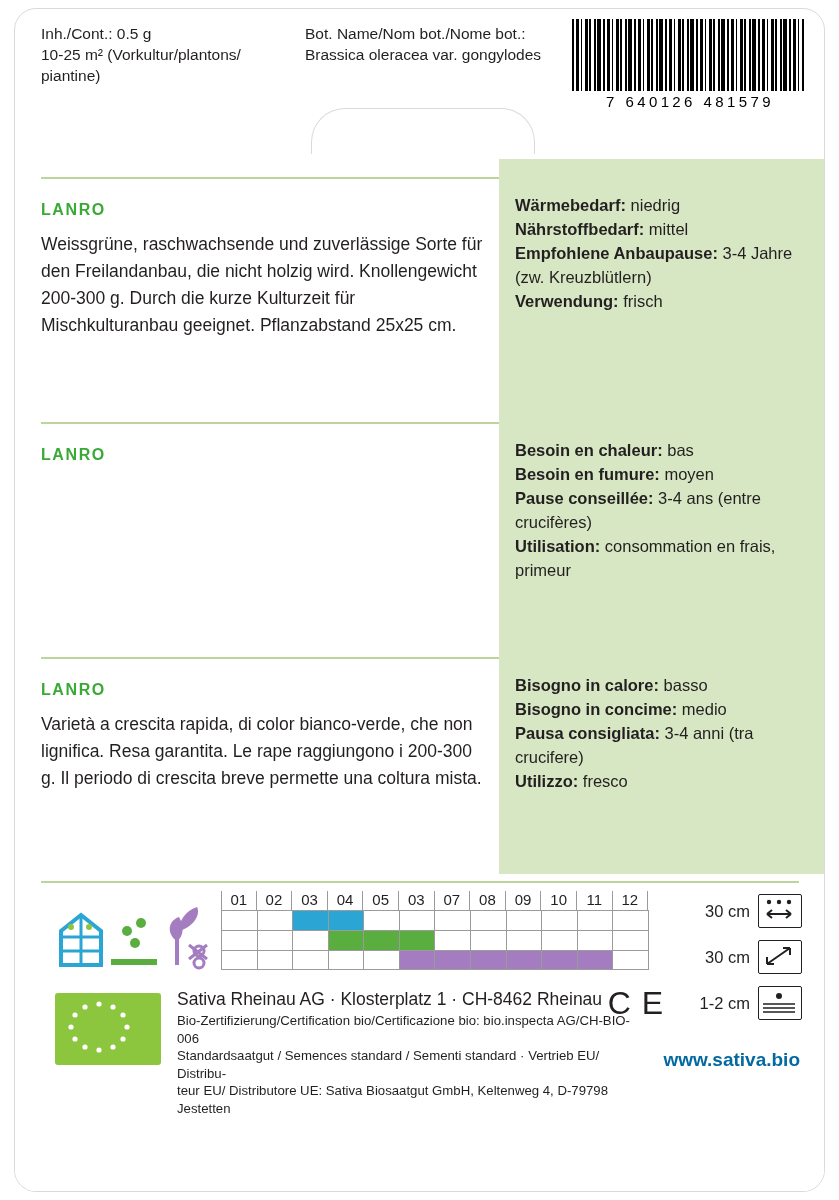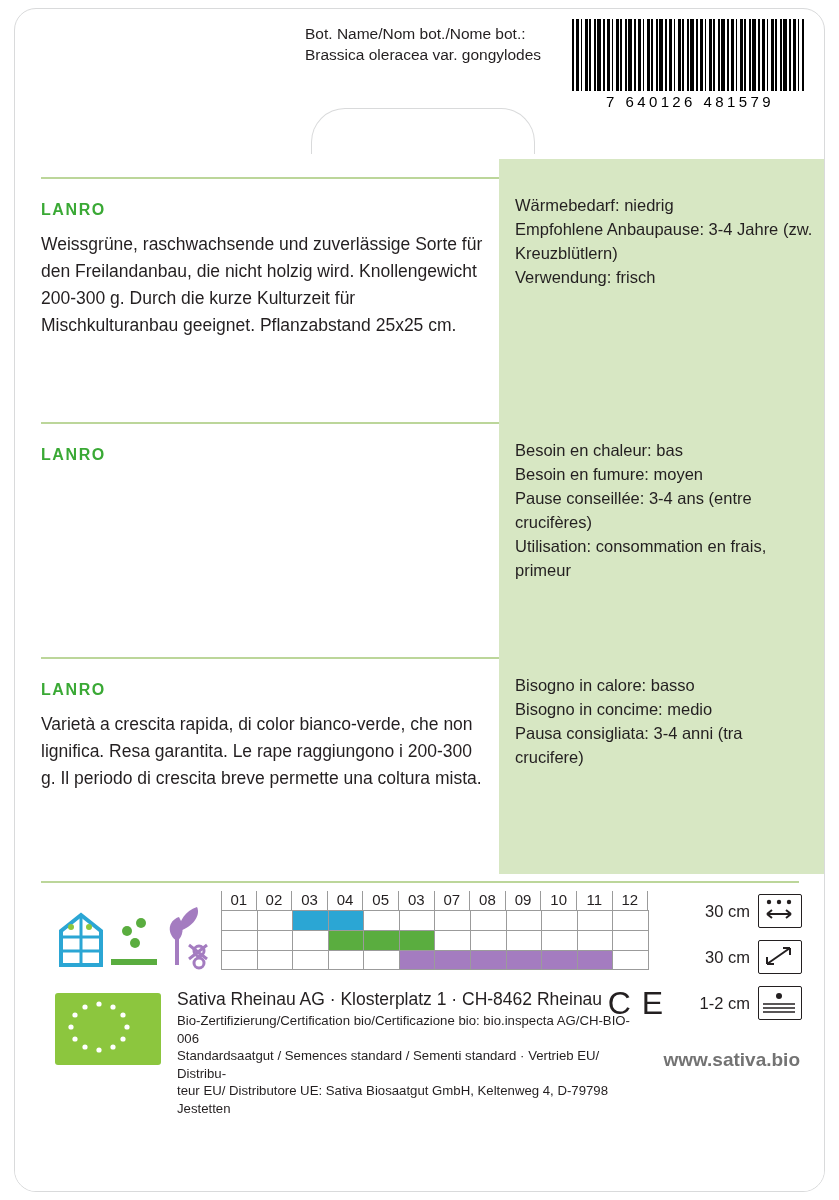--- a/index.html
+++ b/index.html
@@ -156,21 +156,21 @@
   }
   .sec-facts {
     position: absolute;
     left: 500px;
     width: 300px;
     font-size: 16.5px;
     line-height: 24px;
     color: #231f20;
   }
   .sec-facts b {
-    font-weight: normal;
+    font-weight: bold;
   }
 
   
   .footer {
     position: absolute;
     left: 0;
     top: 872px;
     width: 100%;
     height: 310px;
     background: #ffffff;
@@ -293,30 +293,35 @@
     font-size: 32px;
     letter-spacing: 1px;
     color: #231f20;
   }
   .site {
     position: absolute;
     right: 24px;
     top: 168px;
     font-size: 19px;
     font-weight: bold;
-    color: #737373;
+    color: #0369a1;
   }
 </style>
 </head>
 <body>
 
 <div id="page">
   <div class="packet">
 
     <div class="header">
+      <div class="hdr-left">
+        <div>Inh./Cont.: 0.5 g</div>
+        <div>10-25 m² (Vorkultur/plantons/</div>
+        <div>piantine)</div>
+      </div>
       <div class="hdr-mid">
         <div>Bot. Name/Nom bot./Nome bot.:</div>
         <div class="ital">Brassica oleracea var. gongylodes</div>
       </div>
       <div class="barcode-wrap">
         <div class="barcode"></div>
         <div class="barcode-digits">7 640126 481579</div>
       </div>
       <div class="hang-hole"></div>
       <div class="hang-hole-mask"></div>
@@ -324,20 +329,21 @@
 
     <div class="body-area">
       <div class="green-col"></div>
 
       <div class="section" style="top:0;height:245px">
         <div class="sec-rule" style="top:18px"></div>
         <div class="sec-title" style="top:42px">LANRO</div>
         <div class="sec-desc" style="top:72px">Weissgrüne, raschwachsende und zuverlässige Sorte für den Freilandanbau, die nicht holzig wird. Knollengewicht 200-300 g. Durch die kurze Kulturzeit für Mischkulturanbau geeignet. Pflanzabstand 25x25 cm.</div>
         <div class="sec-facts" style="top:34px">
           <div><b>Wärmebedarf:</b> <span>niedrig</span></div>
+          <div><b>Nährstoffbedarf:</b> <span>mittel</span></div>
           <div><b>Empfohlene Anbaupause:</b> <span>3-4 Jahre (zw. Kreuzblütlern)</span></div>
           <div><b>Verwendung:</b> <span>frisch</span></div>
         </div>
       </div>
 
       <div class="section" style="top:245px;height:235px">
         <div class="sec-rule" style="top:18px"></div>
         <div class="sec-title" style="top:42px">LANRO</div>
         <div class="sec-facts" style="top:34px">
           <div><b>Besoin en chaleur:</b> <span>bas</span></div>
@@ -348,20 +354,21 @@
       </div>
 
       <div class="section" style="top:480px;height:235px">
         <div class="sec-rule" style="top:18px"></div>
         <div class="sec-title" style="top:42px">LANRO</div>
         <div class="sec-desc" style="top:72px">Varietà a crescita rapida, di color bianco-verde, che non lignifica. Resa garantita. Le rape raggiungono i 200-300 g. Il periodo di crescita breve permette una coltura mista.</div>
         <div class="sec-facts" style="top:34px">
           <div><b>Bisogno in calore:</b> <span>basso</span></div>
           <div><b>Bisogno in concime:</b> <span>medio</span></div>
           <div><b>Pausa consigliata:</b> <span>3-4 anni (tra crucifere)</span></div>
+          <div><b>Utilizzo:</b> <span>fresco</span></div>
         </div>
       </div>
     </div>
 
     <div class="footer">
       <div class="footer-rule"></div>
 
       <div class="icon-strip">
         <svg width="165" height="74" viewBox="0 0 165 74">
 

